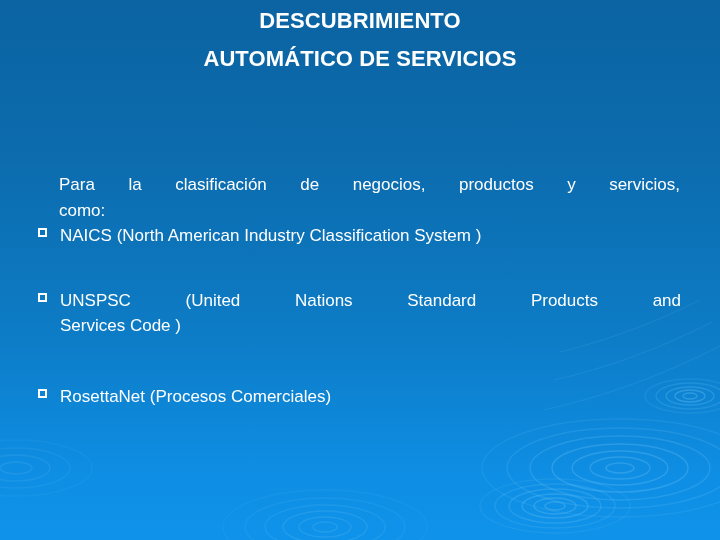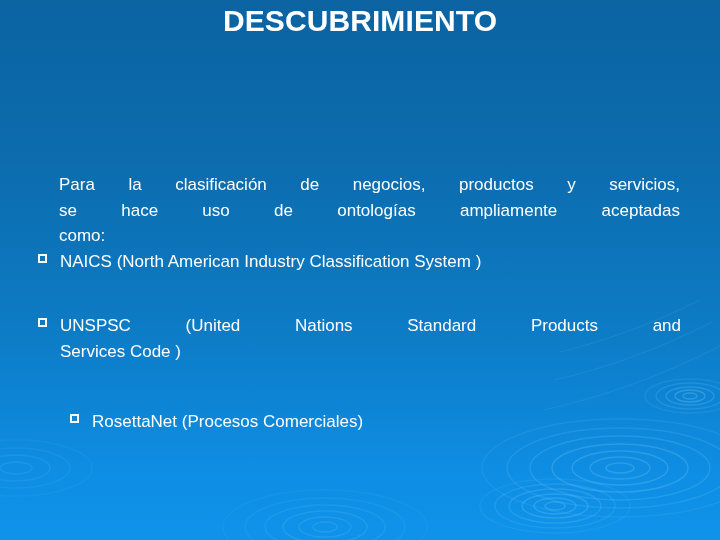--- a/index.html
+++ b/index.html
@@ -30,21 +30,21 @@
     position: absolute;
     top: 2px;
     left: 0;
     width: 720px;
     text-align: center;
     z-index: 2;
   }
   .title-line {
     display: block;
     color: #ffffff;
-    font-size: 30px;
+    font-size: 22px;
     font-weight: bold;
     line-height: 38px;
     letter-spacing: 0.1px;
     white-space: nowrap;
   }
 
   
   #content {
     position: absolute;
     top: 172px;
@@ -110,21 +110,21 @@
     text-align-last: justify;
   }
   .bullet-text .last-line {
     display: block;
     text-align: right;
     text-align-last: left;
   }
 
   #item-naics { margin-top: 0; }
   #item-unspsc { margin-top: 39px; }
-  #item-rosettanet { margin-top: 45px; margin-left: 32px; }
+  #item-rosettanet { margin-top: 45px; }
 </style>
 </head>
 <body>
 
 <div id="slide">
 
   <svg id="ripples" viewBox="0 0 720 540" preserveAspectRatio="none">
     <defs>
       <clipPath id="slide-clip">
           <rect x="0" y="0" width="720" height="540"></rect>
@@ -178,27 +178,27 @@
       <g opacity="0.12" stroke-width="1.2">
         <path d="M 700 300 q -70 35 -140 52"></path>
         <path d="M 712 322 q -78 40 -158 58"></path>
         <path d="M 720 346 q -86 44 -176 64"></path>
       </g>
     </g>
   </svg>
 
   <div id="title-block">
     <span class="title-line">DESCUBRIMIENTO</span>
+    <span class="title-line">AUTOMÁTICO DE SERVICIOS</span>
   </div>
 
   <div id="content">
 
     <div id="intro-paragraph">
       <span class="just-line">Para la clasificación de negocios, productos y servicios,</span>
-      <span class="just-line">se hace uso de ontologías ampliamente aceptadas</span>
       <span class="last-line">como:</span>
     </div>
 
     <ul id="bullet-list">
 
       <li class="bullet-item" id="item-naics">
         <span class="bullet-marker"></span>
         <span class="bullet-text">NAICS (North American Industry Classification System )</span>
       </li>
 

